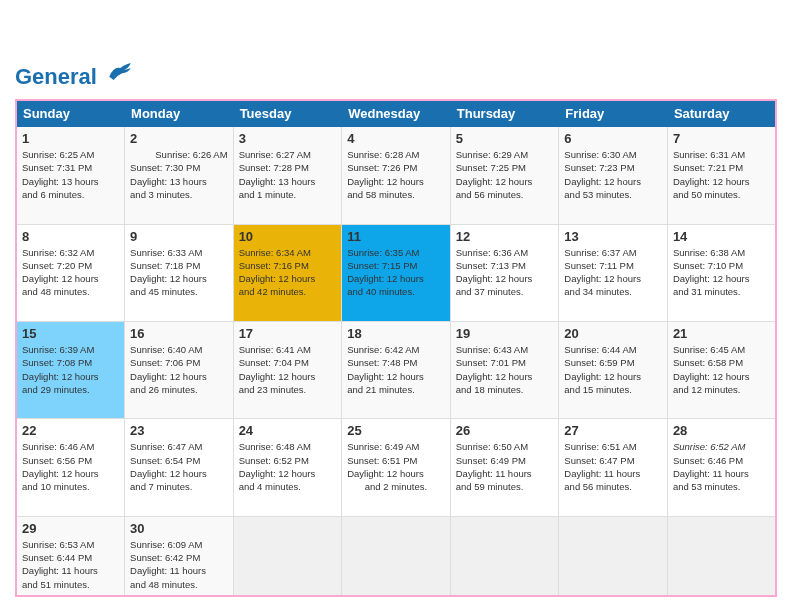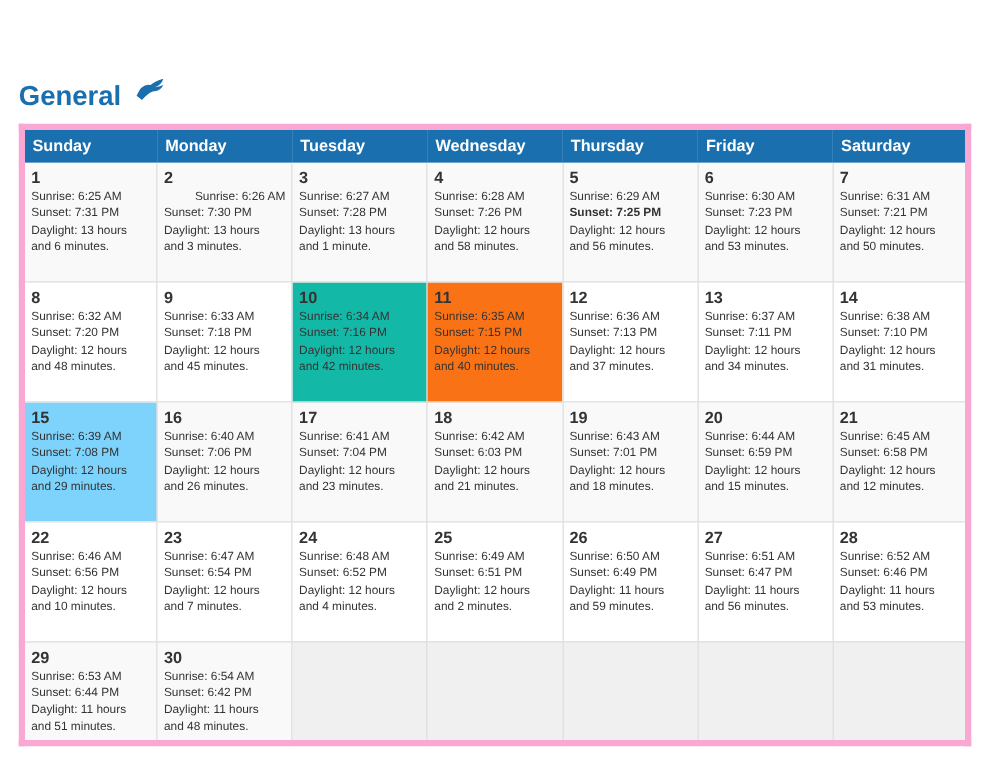--- a/index.html
+++ b/index.html
@@ -48,21 +48,21 @@
       font-size: 32px;
       font-weight: bold;
       color: #333;
     }
     .subtitle {
       font-size: 14px;
       color: #555;
     }
     .calendar {
       flex: 1;
-      border: 5px solid #f9a8d4;
+      border: 2px solid #f9a8d4;
       border-collapse: collapse;
       width: 100%;
       table-layout: fixed;
     }
     .calendar th {
       background-color: #1a6faf;
       color: white;
       text-align: left;
       padding: 5px 6px;
       font-size: 13px;
@@ -159,21 +159,21 @@
           <td style="background: rgb(249, 249, 249);">
             <span class="day-num">4</span>
             <span style="display: block; line-height: 1.4;">Sunrise: 6:28 AM</span>
             <span style="display: block; line-height: 1.4;">Sunset: 7:26 PM</span>
             <span style="display: block; line-height: 1.4;">Daylight: 12 hours</span>
             <span style="display: block; line-height: 1.4;">and 58 minutes.</span>
           </td>
           <td style="background: rgb(249, 249, 249);">
             <span class="day-num">5</span>
             <span style="display: block; line-height: 1.4;">Sunrise: 6:29 AM</span>
-            <span style="display: block; line-height: 1.4; font-weight: bold;">Sunset: 7:25 PM</span>
+            <span style="display: block; line-height: 1.4;">Sunset: 7:25 PM</span>
             <span style="display: block; line-height: 1.4;">Daylight: 12 hours</span>
             <span style="display: block; line-height: 1.4;">and 56 minutes.</span>
           </td>
           <td style="background: rgb(249, 249, 249);">
             <span class="day-num">6</span>
             <span style="display: block; line-height: 1.4;">Sunrise: 6:30 AM</span>
             <span style="display: block; line-height: 1.4;">Sunset: 7:23 PM</span>
             <span style="display: block; line-height: 1.4;">Daylight: 12 hours</span>
             <span style="display: block; line-height: 1.4;">and 53 minutes.</span>
           </td>
@@ -193,28 +193,28 @@
             <span style="display: block; line-height: 1.4;">Daylight: 12 hours</span>
             <span style="display: block; line-height: 1.4;">and 48 minutes.</span>
           </td>
           <td style="background: rgb(255, 255, 255);">
             <span class="day-num">9</span>
             <span style="display: block; line-height: 1.4;">Sunrise: 6:33 AM</span>
             <span style="display: block; line-height: 1.4;">Sunset: 7:18 PM</span>
             <span style="display: block; line-height: 1.4;">Daylight: 12 hours</span>
             <span style="display: block; line-height: 1.4;">and 45 minutes.</span>
           </td>
-          <td style="background: #14b8a6;">
+          <td style="background: #eab308;">
             <span class="day-num">10</span>
             <span style="display: block; line-height: 1.4;">Sunrise: 6:34 AM</span>
             <span style="display: block; line-height: 1.4;">Sunset: 7:16 PM</span>
             <span style="display: block; line-height: 1.4;">Daylight: 12 hours</span>
             <span style="display: block; line-height: 1.4;">and 42 minutes.</span>
           </td>
-          <td style="background: #f97316;">
+          <td style="background: #0ea5e9;">
             <span class="day-num">11</span>
             <span style="display: block; line-height: 1.4;">Sunrise: 6:35 AM</span>
             <span style="display: block; line-height: 1.4;">Sunset: 7:15 PM</span>
             <span style="display: block; line-height: 1.4;">Daylight: 12 hours</span>
             <span style="display: block; line-height: 1.4;">and 40 minutes.</span>
           </td>
           <td style="background: rgb(255, 255, 255);">
             <span class="day-num">12</span>
             <span style="display: block; line-height: 1.4;">Sunrise: 6:36 AM</span>
             <span style="display: block; line-height: 1.4;">Sunset: 7:13 PM</span>
@@ -254,21 +254,21 @@
           <td style="background: rgb(249, 249, 249);">
             <span class="day-num">17</span>
             <span style="display: block; line-height: 1.4;">Sunrise: 6:41 AM</span>
             <span style="display: block; line-height: 1.4;">Sunset: 7:04 PM</span>
             <span style="display: block; line-height: 1.4;">Daylight: 12 hours</span>
             <span style="display: block; line-height: 1.4;">and 23 minutes.</span>
           </td>
           <td style="background: rgb(249, 249, 249);">
             <span class="day-num">18</span>
             <span style="display: block; line-height: 1.4;">Sunrise: 6:42 AM</span>
-            <span style="display: block; line-height: 1.4;">Sunset: 6:03 PM</span>
+            <span style="display: block; line-height: 1.4;">Sunset: 7:48 PM</span>
             <span style="display: block; line-height: 1.4;">Daylight: 12 hours</span>
             <span style="display: block; line-height: 1.4;">and 21 minutes.</span>
           </td>
           <td style="background: rgb(249, 249, 249);">
             <span class="day-num">19</span>
             <span style="display: block; line-height: 1.4;">Sunrise: 6:43 AM</span>
             <span style="display: block; line-height: 1.4;">Sunset: 7:01 PM</span>
             <span style="display: block; line-height: 1.4;">Daylight: 12 hours</span>
             <span style="display: block; line-height: 1.4;">and 18 minutes.</span>
           </td>
@@ -307,55 +307,55 @@
             <span style="display: block; line-height: 1.4;">Sunrise: 6:48 AM</span>
             <span style="display: block; line-height: 1.4;">Sunset: 6:52 PM</span>
             <span style="display: block; line-height: 1.4;">Daylight: 12 hours</span>
             <span style="display: block; line-height: 1.4;">and 4 minutes.</span>
           </td>
           <td style="background: rgb(255, 255, 255);">
             <span class="day-num">25</span>
             <span style="display: block; line-height: 1.4;">Sunrise: 6:49 AM</span>
             <span style="display: block; line-height: 1.4;">Sunset: 6:51 PM</span>
             <span style="display: block; line-height: 1.4;">Daylight: 12 hours</span>
-            <span style="display: block; line-height: 1.4;">and 2 minutes.</span>
+            <span style="display: block; line-height: 1.4; text-align: center;">and 2 minutes.</span>
           </td>
           <td style="background: rgb(255, 255, 255);">
             <span class="day-num">26</span>
             <span style="display: block; line-height: 1.4;">Sunrise: 6:50 AM</span>
             <span style="display: block; line-height: 1.4;">Sunset: 6:49 PM</span>
             <span style="display: block; line-height: 1.4;">Daylight: 11 hours</span>
             <span style="display: block; line-height: 1.4;">and 59 minutes.</span>
           </td>
           <td style="background: rgb(255, 255, 255);">
             <span class="day-num">27</span>
             <span style="display: block; line-height: 1.4;">Sunrise: 6:51 AM</span>
             <span style="display: block; line-height: 1.4;">Sunset: 6:47 PM</span>
             <span style="display: block; line-height: 1.4;">Daylight: 11 hours</span>
             <span style="display: block; line-height: 1.4;">and 56 minutes.</span>
           </td>
           <td style="background: rgb(255, 255, 255);">
             <span class="day-num">28</span>
-            <span style="display: block; line-height: 1.4;">Sunrise: 6:52 AM</span>
+            <span style="display: block; line-height: 1.4; font-style: italic;">Sunrise: 6:52 AM</span>
             <span style="display: block; line-height: 1.4;">Sunset: 6:46 PM</span>
             <span style="display: block; line-height: 1.4;">Daylight: 11 hours</span>
             <span style="display: block; line-height: 1.4;">and 53 minutes.</span>
           </td>
         </tr>
         <tr class="last-row">
           <td style="background: rgb(249, 249, 249);">
             <span class="day-num">29</span>
             <span style="display: block; line-height: 1.4;">Sunrise: 6:53 AM</span>
             <span style="display: block; line-height: 1.4;">Sunset: 6:44 PM</span>
             <span style="display: block; line-height: 1.4;">Daylight: 11 hours</span>
             <span style="display: block; line-height: 1.4;">and 51 minutes.</span>
           </td>
           <td style="background: rgb(249, 249, 249);">
             <span class="day-num">30</span>
-            <span style="display: block; line-height: 1.4;">Sunrise: 6:54 AM</span>
+            <span style="display: block; line-height: 1.4;">Sunrise: 6:09 AM</span>
             <span style="display: block; line-height: 1.4;">Sunset: 6:42 PM</span>
             <span style="display: block; line-height: 1.4;">Daylight: 11 hours</span>
             <span style="display: block; line-height: 1.4;">and 48 minutes.</span>
           </td>
           <td class="empty-cell" style="background: rgb(240, 240, 240);"></td>
           <td class="empty-cell" style="background: rgb(240, 240, 240);"></td>
           <td class="empty-cell" style="background: rgb(240, 240, 240);"></td>
           <td class="empty-cell" style="background: rgb(240, 240, 240);"></td>
           <td class="empty-cell" style="background: rgb(240, 240, 240);"></td>
         </tr>

